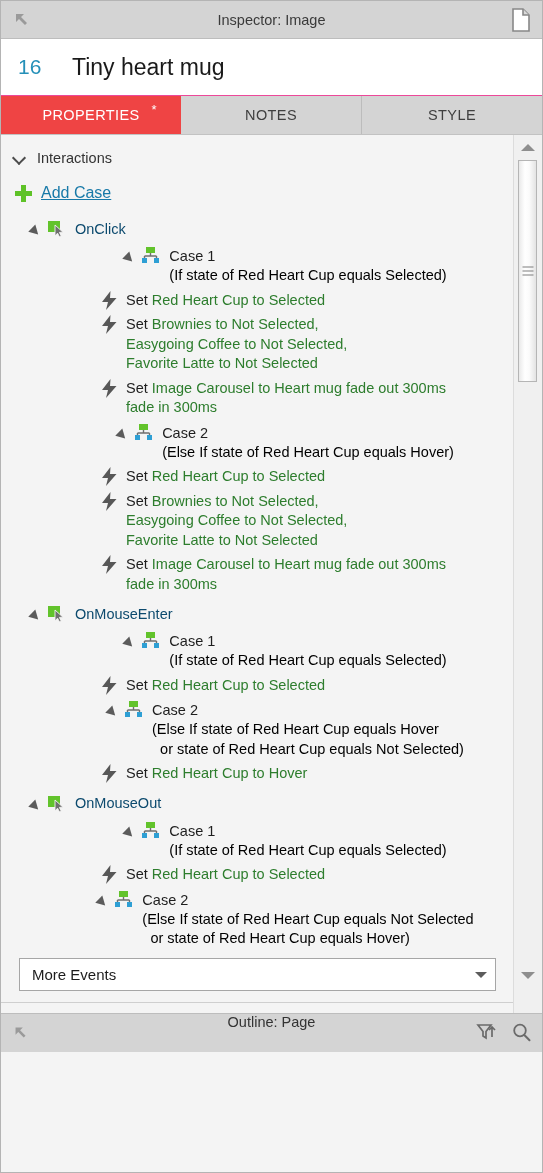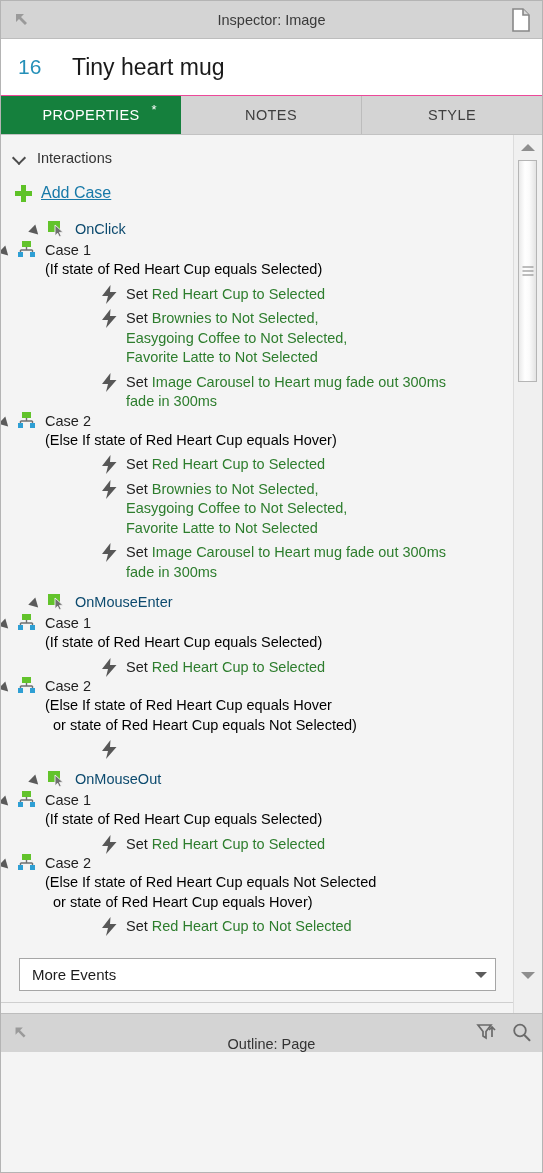--- a/index.html
+++ b/index.html
@@ -86,21 +86,21 @@
     position: relative;
     font-size: 14.5px;
     color: #404040;
     letter-spacing: 0.4px;
     border-right: 1px solid #bcbcbc;
     box-sizing: border-box;
     cursor: default;
   }
   .tab:last-child { border-right: none; }
   .tab.active {
-    background: #15803d;
+    background: #ef4444;
     color: #ffffff;
     border-right: none;
   }
   .tab .star {
     position: absolute;
     right: 24px;
     top: 6px;
     font-size: 13px;
     color: #ffffff;
   }
@@ -187,20 +187,23 @@
   .event .name {
     font-size: 14.5px;
     color: #0c4a6e;
     margin-left: 9px;
   }
 
   
   .case {
     display: flex;
     align-items: flex-start;
+    margin-top: 6px;
+    padding-left: 57px;
+    justify-content: center;
   }
   .case .casebody { margin-left: 9px; }
   .case .casename {
     font-size: 14.5px;
     color: #1e1e1e;
     line-height: 19px;
   }
   .case .cond {
     font-size: 14.5px;
     color: #000000;
@@ -348,21 +351,21 @@
     margin: 3px 0;
   }
 
   
   .statusbar {
     position: relative;
     height: 38px;
     background: #d4d4d4;
     border-top: 1px solid #bdbdbd;
     display: flex;
-    align-items: flex-end;
+    align-items: flex-start;
     justify-content: center;
   }
   .statusbar .stext {
     font-size: 14.5px;
     color: #333333;
   }
   .sb-icon-left {
     position: absolute;
     left: 10px;
     top: 9px;
@@ -576,20 +579,21 @@
           <div class="cond">(Else If state of Red Heart Cup equals Hover
   or state of Red Heart Cup equals Not Selected)</div>
         </span>
       </div>
       <div class="action lvl2">
         <span class="ico bolt">
           <svg width="17" height="19" viewBox="0 0 17 19">
               <path d="M9.5 0 L1 11 L7 11 L5 19 L15.5 7 L9 7 Z" fill="#575757"></path>
             </svg>
         </span>
+        <span class="txt"><span>Set </span><span class="g">Red Heart Cup to Hover</span></span>
       </div>
 
       <div class="event">
         <span class="tri"></span>
         <span class="ico">
           <svg width="19" height="17" viewBox="0 0 19 17">
             <rect x="1" y="1" width="12" height="11" fill="#62c32b"></rect>
             <path d="M8 5 L8 16 L10.5 13.2 L12.4 16.8 L14.2 15.9 L12.4 12.4 L16 12.2 Z" fill="#6f6f6f" stroke="#f4f4f4" stroke-width="0.9"></path>
           </svg>
         </span>

